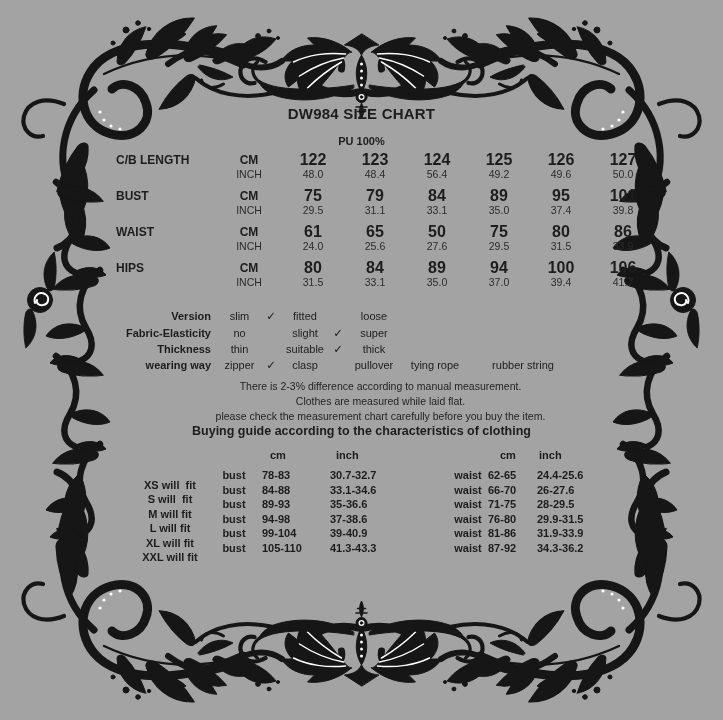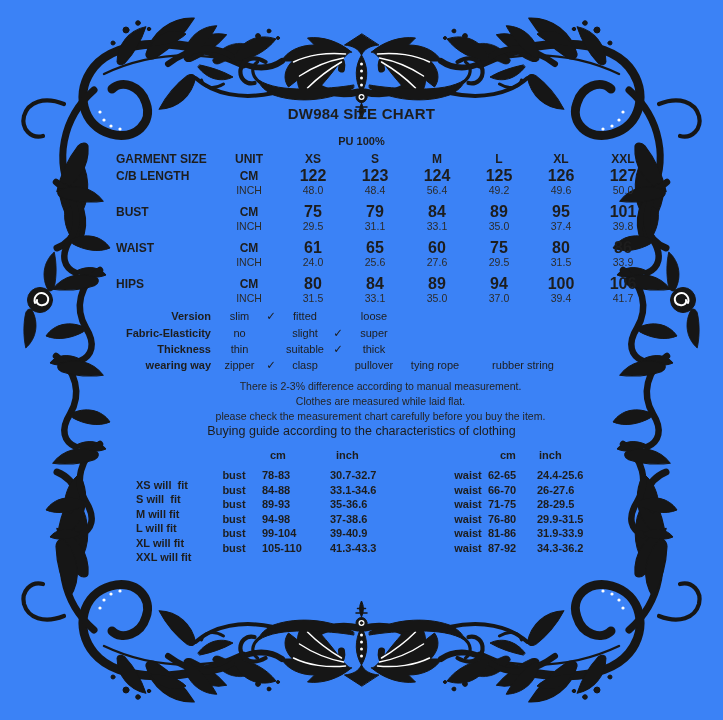--- a/index.html
+++ b/index.html
@@ -1,16 +1,16 @@
 <!DOCTYPE html>
 <html><head>
 <meta charset="utf-8">
 <style>
   html,body{margin:0;padding:0;background:#ffffff;}
-  .sheet{position:relative;width:723px;height:720px;background:#3b82f6;overflow:hidden;
+  .sheet{position:relative;width:723px;height:720px;background:#a3a3a3;overflow:hidden;
          font-family:"Liberation Sans",sans-serif;color:#1d1d1d;}
   .ornament{position:absolute;left:0;top:0;width:723px;height:720px;z-index:0;}
   .content{position:absolute;left:0;top:0;width:723px;height:720px;z-index:1;}
 
   .title{position:absolute;top:105px;left:0;width:723px;text-align:center;
          font-size:15px;font-weight:bold;letter-spacing:.2px;}
   .subtitle{position:absolute;top:127px;left:0;width:723px;text-align:center;
          font-size:11px;font-weight:bold;margin-top:8px;}
 
   .st{position:absolute;left:116px;top:151px;}
@@ -26,26 +26,26 @@
   .attrs{position:absolute;left:120px;top:308px;}
   .attr-row{display:grid;grid-template-columns:97px 45px 18px 50px 16px 56px 66px 110px;
             height:16.4px;align-items:center;font-size:11px;}
   .attr-label{font-weight:bold;text-align:right;padding-right:6px;white-space:nowrap;}
   .attr-opt{text-align:center;white-space:nowrap;}
   .attr-chk{text-align:center;font-size:11.5px;}
 
   .notes{position:absolute;top:379px;left:0;width:723px;text-align:center;
          font-size:10.5px;line-height:15.2px;color:#242424;padding-left:19px;}
   .bg-heading{position:absolute;top:424px;left:0;width:723px;text-align:center;
-         font-size:12.5px;font-weight:normal;}
+         font-size:12.5px;font-weight:bold;}
 
   .bg{position:absolute;left:136px;top:445px;font-weight:bold;}
   .bg-row{display:grid;grid-template-columns:70px 56px 68px 92px 26px 40px 49px 88px;
           height:14.5px;align-items:center;font-size:11px;}
-  .bg-label{text-align:left;white-space:pre;padding-right:2px;margin-top:19px;}
+  .bg-label{text-align:center;white-space:pre;padding-right:2px;margin-top:19px;}
   .bg-part{text-align:center;}
   .bg-val{text-align:left;}
   .pl8{padding-left:8px;} .pl6{padding-left:6px;} .pl12{padding-left:12px;} .pl2{padding-left:2px;}
 </style>
 </head>
 <body>
 
 <div class="sheet">
 
   <svg class="ornament" viewBox="0 0 723 720" aria-hidden="true">
@@ -159,30 +159,20 @@
       <use href="#sideChain" transform="translate(723 0) scale(-1 1)"></use>
     </g>
   </svg>
 
   <div class="content">
 
     <div class="title">DW984 SIZE CHART</div>
     <div class="subtitle">PU 100%</div>
 
     <div class="st">
-      <div class="st-row">
-        <span class="st-label">GARMENT SIZE</span>
-        <span class="st-head">UNIT</span>
-        <span class="st-head">XS</span>
-        <span class="st-head">S</span>
-        <span class="st-head">M</span>
-        <span class="st-head">L</span>
-        <span class="st-head">XL</span>
-        <span class="st-head">XXL</span>
-      </div>
 
       <div class="st-row">
         <span class="st-label">C/B LENGTH</span>
         <span class="st-unit">CM</span>
         <span class="st-val">122</span>
         <span class="st-val">123</span>
         <span class="st-val">124</span>
         <span class="st-val">125</span>
         <span class="st-val">126</span>
         <span class="st-val">127</span>
@@ -217,21 +207,21 @@
         <span class="st-val inch">35.0</span>
         <span class="st-val inch">37.4</span>
         <span class="st-val inch">39.8</span>
       </div>
 
       <div class="st-row gap">
         <span class="st-label">WAIST</span>
         <span class="st-unit">CM</span>
         <span class="st-val">61</span>
         <span class="st-val">65</span>
-        <span class="st-val">60</span>
+        <span class="st-val">50</span>
         <span class="st-val">75</span>
         <span class="st-val">80</span>
         <span class="st-val">86</span>
       </div>
       <div class="st-row">
         <span class="st-label"></span>
         <span class="st-unit inch">INCH</span>
         <span class="st-val inch">24.0</span>
         <span class="st-val inch">25.6</span>
         <span class="st-val inch">27.6</span>

